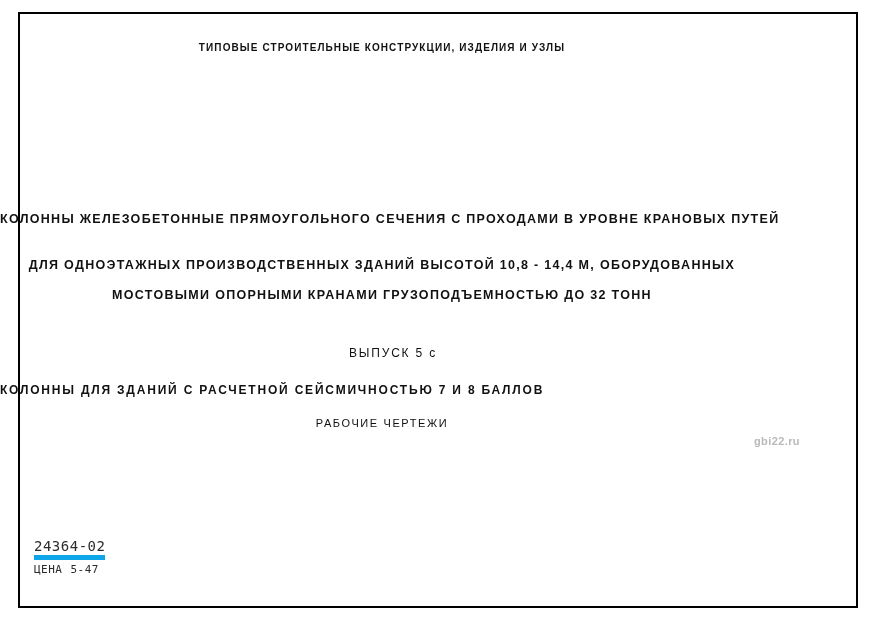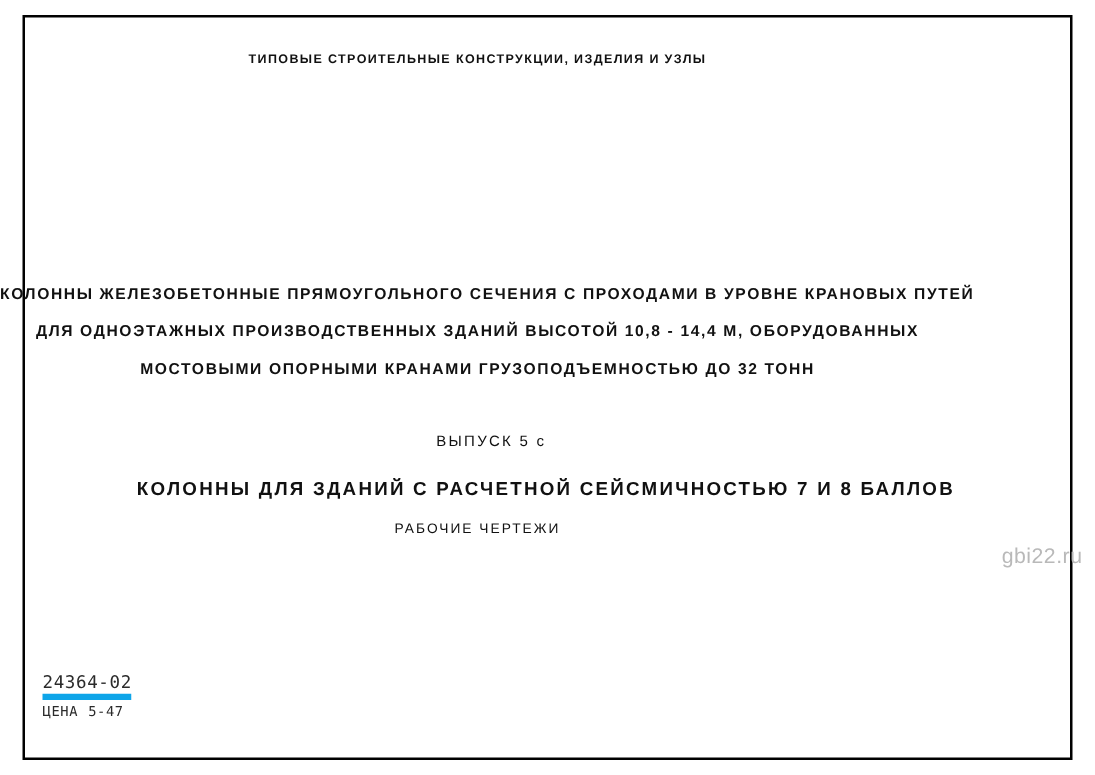--- a/index.html
+++ b/index.html
@@ -58,62 +58,62 @@
   }
   
   .desc {
     left: 0;
     right: 0;
     text-align: center;
     font-size: 12.5px;
     letter-spacing: 1.3px;
     font-weight: 700;
   }
-  #desc-1 { top: 228px; }
+  #desc-1 { top: 212px; }
   #desc-2 { top: 258px; }
   #desc-3 { top: 288px; }
 
   
   #issue-label {
     left: 0;
     right: 0;
     top: 346px;
     text-align: center;
     font-size: 12px;
     letter-spacing: 1.8px;
     font-weight: 400;
     padding-left: 22px;
   }
   #issue-title {
     left: 0;
     right: 0;
     top: 383px;
-    text-align: right;
-    font-size: 15px;
+    text-align: left;
+    font-size: 12px;
     letter-spacing: 1.8px;
     font-weight: 700;
   }
   #doc-kind {
     left: 0;
     right: 0;
     top: 417px;
     text-align: center;
     font-size: 11px;
     letter-spacing: 1.6px;
     font-weight: 400;
   }
   
   #watermark {
-    left: 866px;
+    left: 800px;
     top: 435px;
     transform: translateX(-100%);
-    font-size: 17px;
+    font-size: 11px;
     color: #b9b9b9;
     letter-spacing: 0.4px;
-    font-weight: 400;
+    font-weight: 700;
   }
   
   #stamp {
     left: 34px;
     top: 538px;
     font-family: "DejaVu Sans Mono", monospace;
     color: #2b2b2b;
   }
   #stamp-code {
     font-size: 14px;

